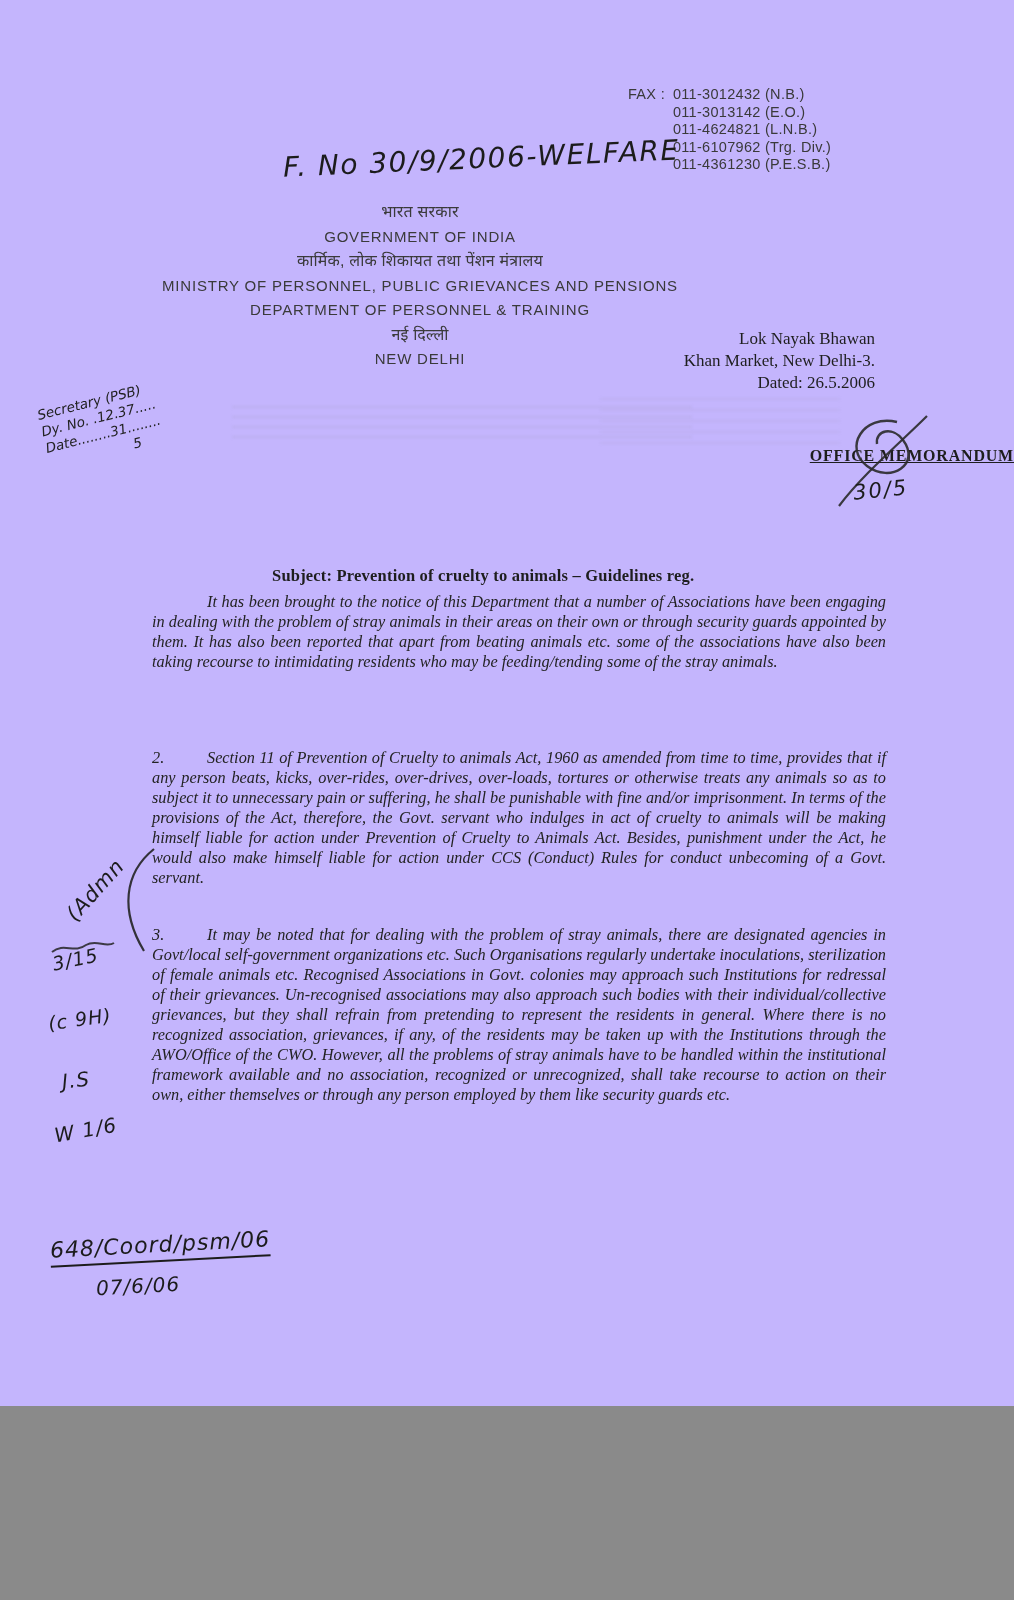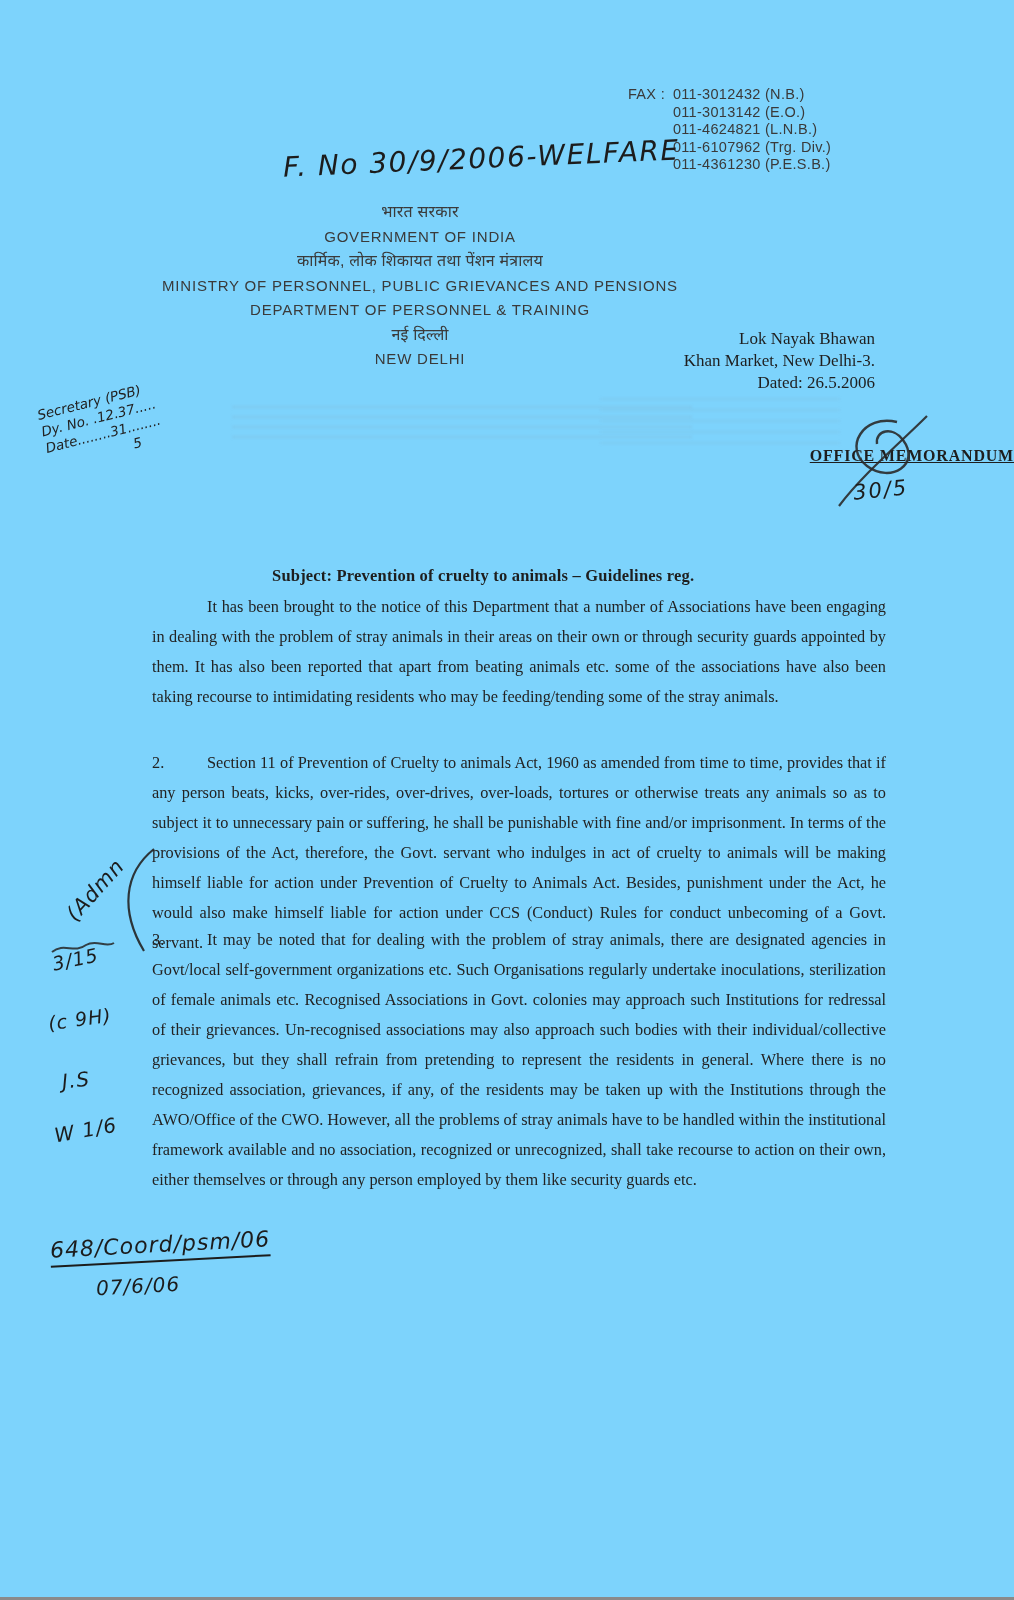--- a/index.html
+++ b/index.html
@@ -1,19 +1,19 @@
 <!DOCTYPE html>
 <html><head>
 <meta charset="utf-8">
 <style>
   * { margin:0; padding:0; box-sizing:border-box; }
   body { background:#8a8a8a; font-family:"Liberation Serif", serif; }
   .page {
-    position:relative; width:1014px; height:1597px;
-    background:#7dd3fc;
+    position:relative; width:1014px; height:1406px;
+    background:#c4b5fd;
     overflow:hidden;
     color:#262626;
   }
   
   .typed { font-family:"Liberation Sans", sans-serif; color:#3a3a3a; }
 
   .fax-block {
     position:absolute; left:628px; top:86px;
     font-size:14.5px; line-height:17.5px; letter-spacing:.3px;
     display:flex; gap:8px;
@@ -56,21 +56,21 @@
     text-decoration:underline; color:#1e1e1e;
   }
 
   .subject-line {
     position:absolute; left:272px; top:530px;
     font-size:16.5px; font-weight:bold; color:#1e1e1e; letter-spacing:.2px;margin-top:36px;
   }
 
   .body-para {
     position:absolute; left:152px; width:734px;
-    font-size:16.3px; line-height:30px; text-align:justify; color:#232323;
+    font-size:16.3px; line-height:20px; text-align:justify; color:#232323;font-style:italic;
   }
   .p1 { top:592px; }
   .p2 { top:748px; }
   .p3 { top:925px; }
   .pnum { display:inline-block; width:55px; }
 
   .flourish { position:absolute; left:833px; top:412px; }
   .sig-date {
     position:absolute; left:853px; top:478px;
     font-size:21px; transform:rotate(-6deg); letter-spacing:2px;

